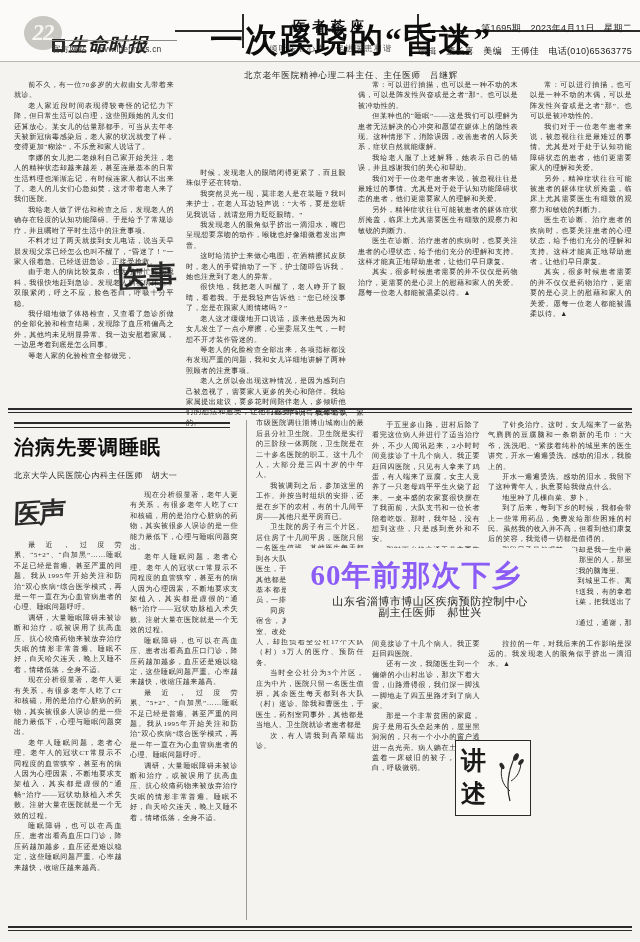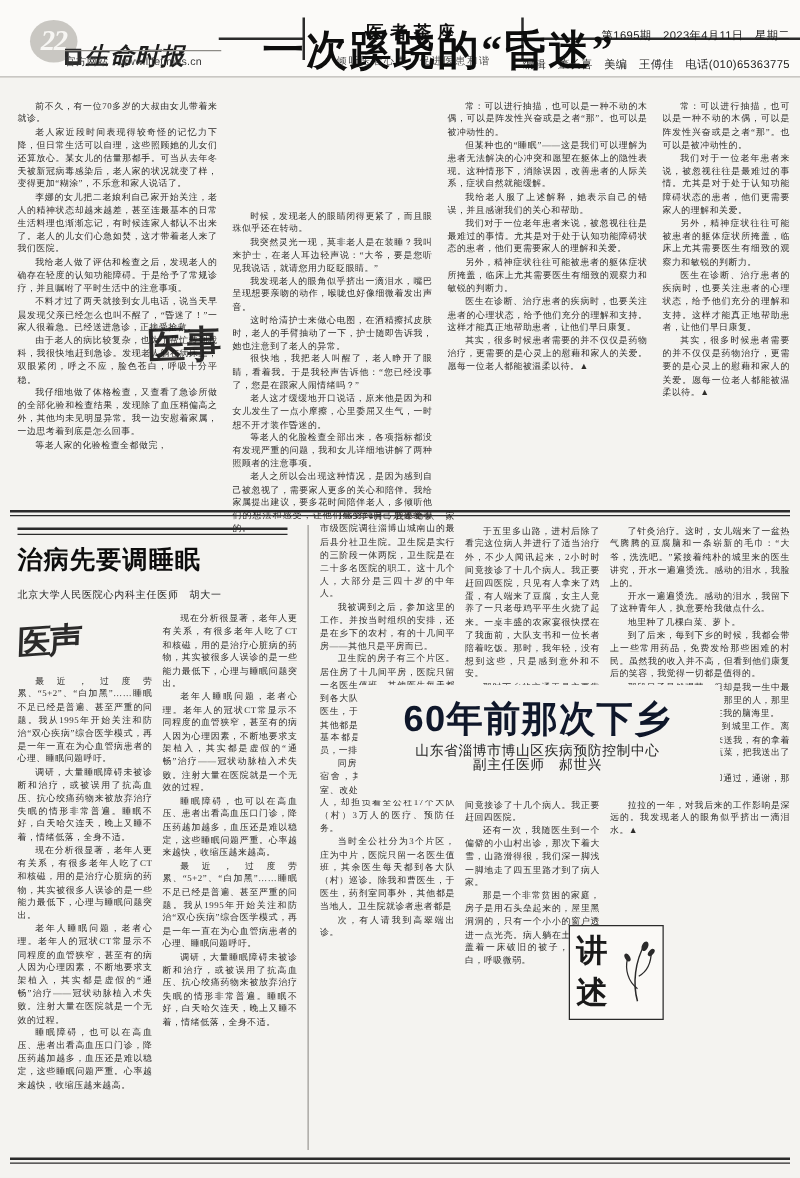--- a/index.html
+++ b/index.html
@@ -149,23 +149,23 @@
   }
   .h2-rule-a{position:absolute;left:14px;top:422px;width:216px;height:2px;background:#2b2b2b;}
   .h2-rule-b{position:absolute;left:14px;top:427px;width:216px;height:1px;background:#2b2b2b;}
   .byline2{
     position:absolute;left:14px;top:470px;
     font-size:8px;color:#242424;letter-spacing:.6px;white-space:nowrap;
   }
 
   
   .head3{
-    position:absolute;left:290px;top:556px;width:280px;text-align:center;
-    font-family:Liberation Sans, sans-serif;
-    font-size:29px;font-weight:bold;letter-spacing:1px;color:#0f172a;white-space:nowrap;
+    position:absolute;left:276px;top:556px;width:280px;text-align:center;
+    font-family:Liberation Serif, serif;
+    font-size:29px;font-weight:bold;letter-spacing:1px;color:#8b5cf6;white-space:nowrap;
   }
   .byline3{
     position:absolute;left:290px;top:596px;width:280px;text-align:center;
     font-size:11px;color:#242424;letter-spacing:.5px;line-height:11px;
   }
 
   .vrule{position:absolute;background:#9c9a95;width:1px;}
   .bottom-rule{position:absolute;left:8px;top:926px;width:624px;height:2px;background:#2b2b2b;}
   .bottom-rule2{position:absolute;left:8px;top:930px;width:624px;height:1px;background:#2b2b2b;}
 </style>
@@ -191,20 +191,21 @@
     </div>
     <div class="mh-divider-r"></div>
     <div class="mh-bar-r"></div>
 
     <div class="issue-line">第1695期　2023年4月11日　星期二</div>
     <div class="editor-line">编辑　董长喜　美编　王傅佳　电话(010)65363775</div>
     <div class="mh-under"></div>
   </div>
 
   <div class="head1">一次蹊跷的“昏迷”</div>
+  <div class="byline1">北京老年医院精神心理二科主任、主任医师　吕继辉</div>
 
   <div class="colbox ctext" style="left:14px;top:80px;width:160px;height:322px;">
     <p>前不久，有一位70多岁的大叔由女儿带着来就诊。</p>
     <p>老人家近段时间表现得较奇怪的记忆力下降，但日常生活可以自理，这些照顾她的儿女们还算放心。某女儿的估量那都手。可当从去年冬天被新冠病毒感染后，老人家的状况就变了样，变得更加“糊涂”，不乐意和家人说话了。</p>
     <p>李娜的女儿把二老娘利自己家开始关注，老人的精神状态却越来越差，甚至连最基本的日常生活料理也渐渐忘记，有时候连家人都认不出来了。老人的儿女们心急如焚，这才带着老人来了我们医院。</p>
     <p>我给老人做了评估和检查之后，发现老人的确存在轻度的认知功能障碍。于是给予了常规诊疗，并且嘱咐了平时生活中的注意事项。</p>
     <p>不料才过了两天就接到女儿电话，说当天早晨发现父亲已经怎么也叫不醒了，“昏迷了！”一家人很着急。已经送进急诊，正接受抢救。</p>
     <p>由于老人的病比较复杂，也为了帮忙转到我科，我很快地赶到急诊。发现老人躺在病床上，双眼紧闭，呼之不应，脸色苍白，呼吸十分平稳。</p>
     <p>我仔细地做了体格检查，又查看了急诊所做的全部化验和检查结果，发现除了血压稍偏高之外，其他均未见明显异常。我一边安慰着家属，一边思考着到底是怎么回事。</p>
     <p>等老人家的化验检查全都做完，</p>

